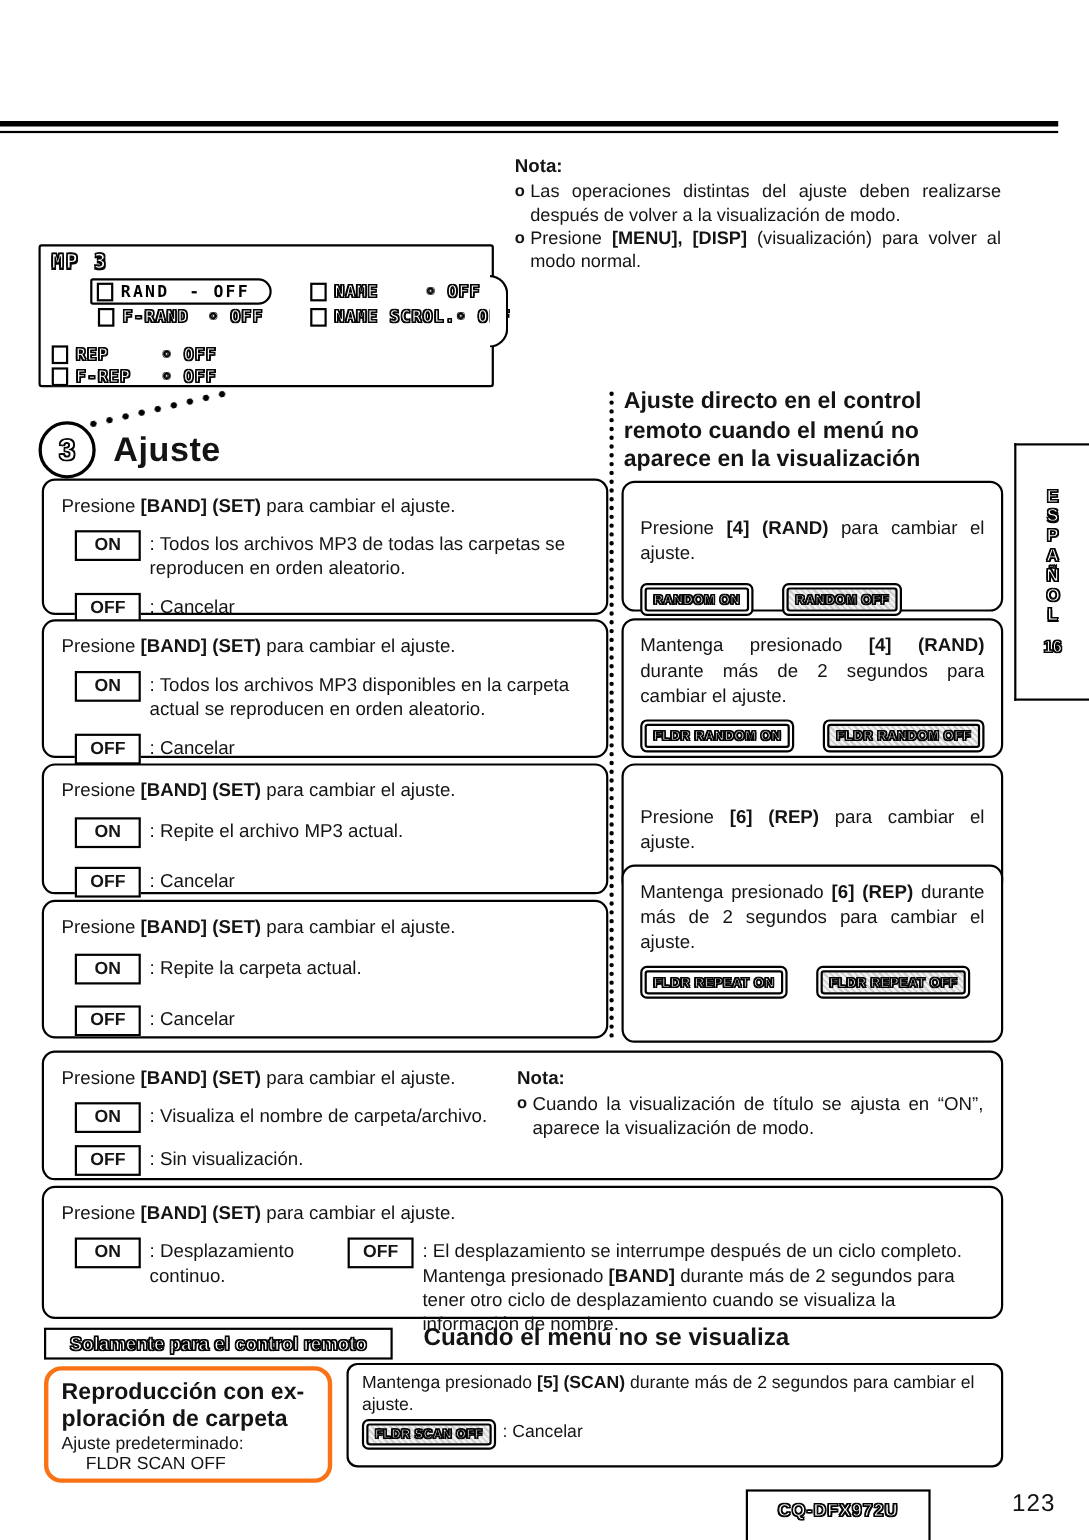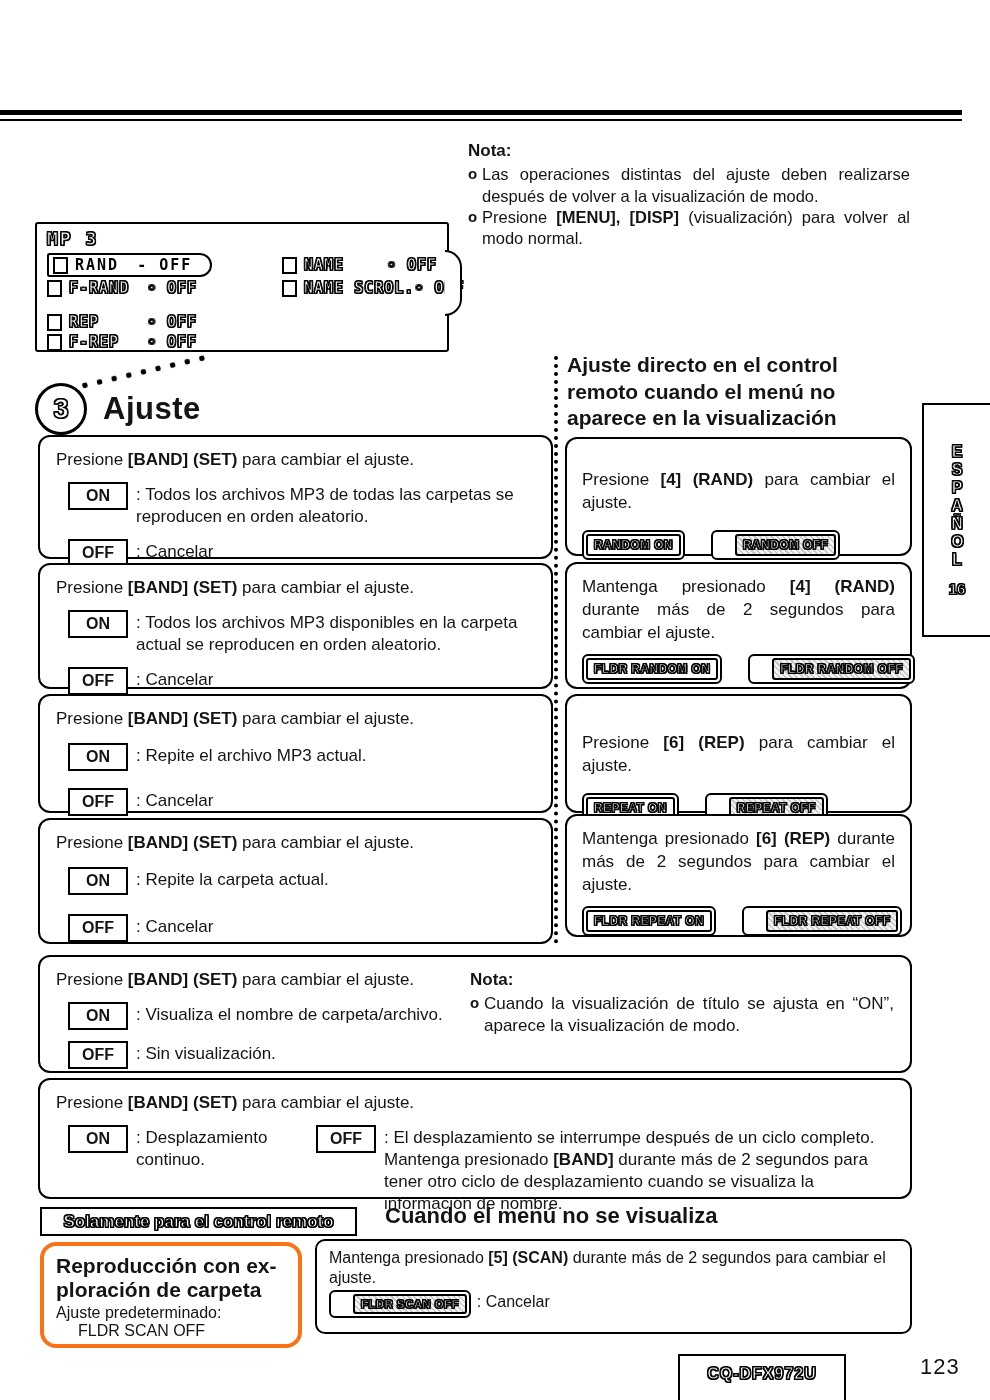--- a/index.html
+++ b/index.html
@@ -28,21 +28,21 @@
   .lcd-bump{position:absolute;right:-15px;top:26px;width:15px;height:62px;border:2px solid #000;border-left:none;border-radius:0 62px 62px 0;background:#fff;}
   .ol{ 
     color:#fff;font-weight:bold;
     -webkit-text-stroke:1px #000;
     text-shadow:-1px -1px 0 #000,1px -1px 0 #000,-1px 1px 0 #000,1px 1px 0 #000;
     white-space:nowrap;
   }
   .lcd-t{font-family:"DejaVu Sans Mono",monospace;font-size:15px;letter-spacing:1px;}
   .lcd-title{font-family:"DejaVu Sans Mono",monospace;font-size:18px;letter-spacing:2px;margin-bottom:2px;display:inline-block;}
   .lcd-row{display:flex;align-items:center;margin:2px 0;}
-  .lcd-cell-l{display:flex;align-items:center;width:235px;flex:none;}
+  .lcd-cell-l{display:flex;align-items:center;width:235px;flex:none;justify-content:center;}
   .lcd-cell-r{display:flex;align-items:center;flex:1;justify-content:space-between;}
   .cb{display:inline-block;width:11px;height:13px;border:2px solid #000;margin-right:7px;flex:none;background:#fff;}
   .lcd-solid{font-family:"DejaVu Sans Mono",monospace;font-weight:bold;font-size:15px;letter-spacing:2px;color:#000;white-space:nowrap;}
   .bubble{display:inline-flex;align-items:center;border:2px solid #000;border-radius:5px 24px 24px 5px;padding:1px 18px 1px 4px;}
   .lcd-gap{height:12px;}
   .lcd-lbl{display:inline-block;min-width:78px;}
 
   
   .dot-trail{left:62px;top:386px;width:152px;height:9px;
     background-image:radial-gradient(circle,#000 2.6px,transparent 3.1px);
@@ -63,21 +63,21 @@
   .opt-box{min-width:56px;height:24px;border:2px solid #000;display:flex;align-items:center;justify-content:center;font-weight:bold;font-size:16px;margin-right:8px;flex:none;background:#fff;}
   .opt-text{padding-top:2px;}
 
   
   .rc-heading{left:567px;top:352px;width:346px;font-size:21px;font-weight:bold;line-height:1.27;}
   .rbox{left:565px;width:347px;padding:12px 15px;font-size:17px;line-height:1.35;box-sizing:border-box;}
   .rbox .rtext{text-align:justify;}
   .badge-row{display:flex;gap:26px;margin-top:15px;}
   .lcd-badge{display:inline-block;border:2px solid #000;border-radius:6px;padding:2px;background:#fff;}
   .lcd-badge .in{display:block;border:2px solid #000;border-radius:3px;padding:1px 6px;font-size:12px;letter-spacing:0.4px;background:#fff;}
-  .lcd-badge.off .in{background:repeating-linear-gradient(45deg,#c9c9c9 0 1.5px,#f3f3f3 1.5px 4px);margin-left:20px;}
+  .lcd-badge.off .in{background:repeating-linear-gradient(45deg,#c9c9c9 0 1.5px,#f3f3f3 1.5px 4px);}
 
   
   .banner{left:40px;top:1207px;width:317px;height:29px;border:2px solid #000;display:flex;align-items:center;justify-content:center;box-sizing:border-box;}
   .banner .ol{font-size:17px;}
   .bottom-heading{left:385px;top:1203px;font-size:22px;font-weight:bold;}
   .feature-box{left:40px;top:1242px;width:262px;height:106px;border:4px solid #f97316;border-radius:16px;box-sizing:border-box;padding:8px 12px;background:#fff;}
   .feature-title{font-size:21px;font-weight:bold;line-height:1.12;}
   .feature-default{font-size:16px;margin-top:3px;}
   .feature-value{font-size:16px;margin-left:22px;}
   .scan-box{left:315px;top:1239px;width:597px;height:95px;border:2px solid #000;border-radius:10px;box-sizing:border-box;padding:7px 12px;background:#fff;font-size:16px;line-height:1.25;}
@@ -250,21 +250,21 @@
     <div class="badge-row">
       <span class="lcd-badge">
           <span class="in ol">REPEAT ON</span>
         </span>
       <span class="lcd-badge off">
           <span class="in ol">REPEAT OFF</span>
         </span>
     </div>
   </div>
 
-  <div class="abs rbox-frame rbox" style="top:814px;height:123px;">
+  <div class="abs rbox-frame rbox" style="top:786px;height:162px;">
     <div class="rtext"><span>Mantenga presionado </span><span class="bold">[6] (REP)</span><span> durante más de 2 segundos para cambiar el ajuste.</span></div>
     <div class="badge-row" style="margin-top:9px;">
       <span class="lcd-badge">
           <span class="in ol">FLDR REPEAT ON</span>
         </span>
       <span class="lcd-badge off">
           <span class="in ol">FLDR REPEAT OFF</span>
         </span>
     </div>
   </div>

